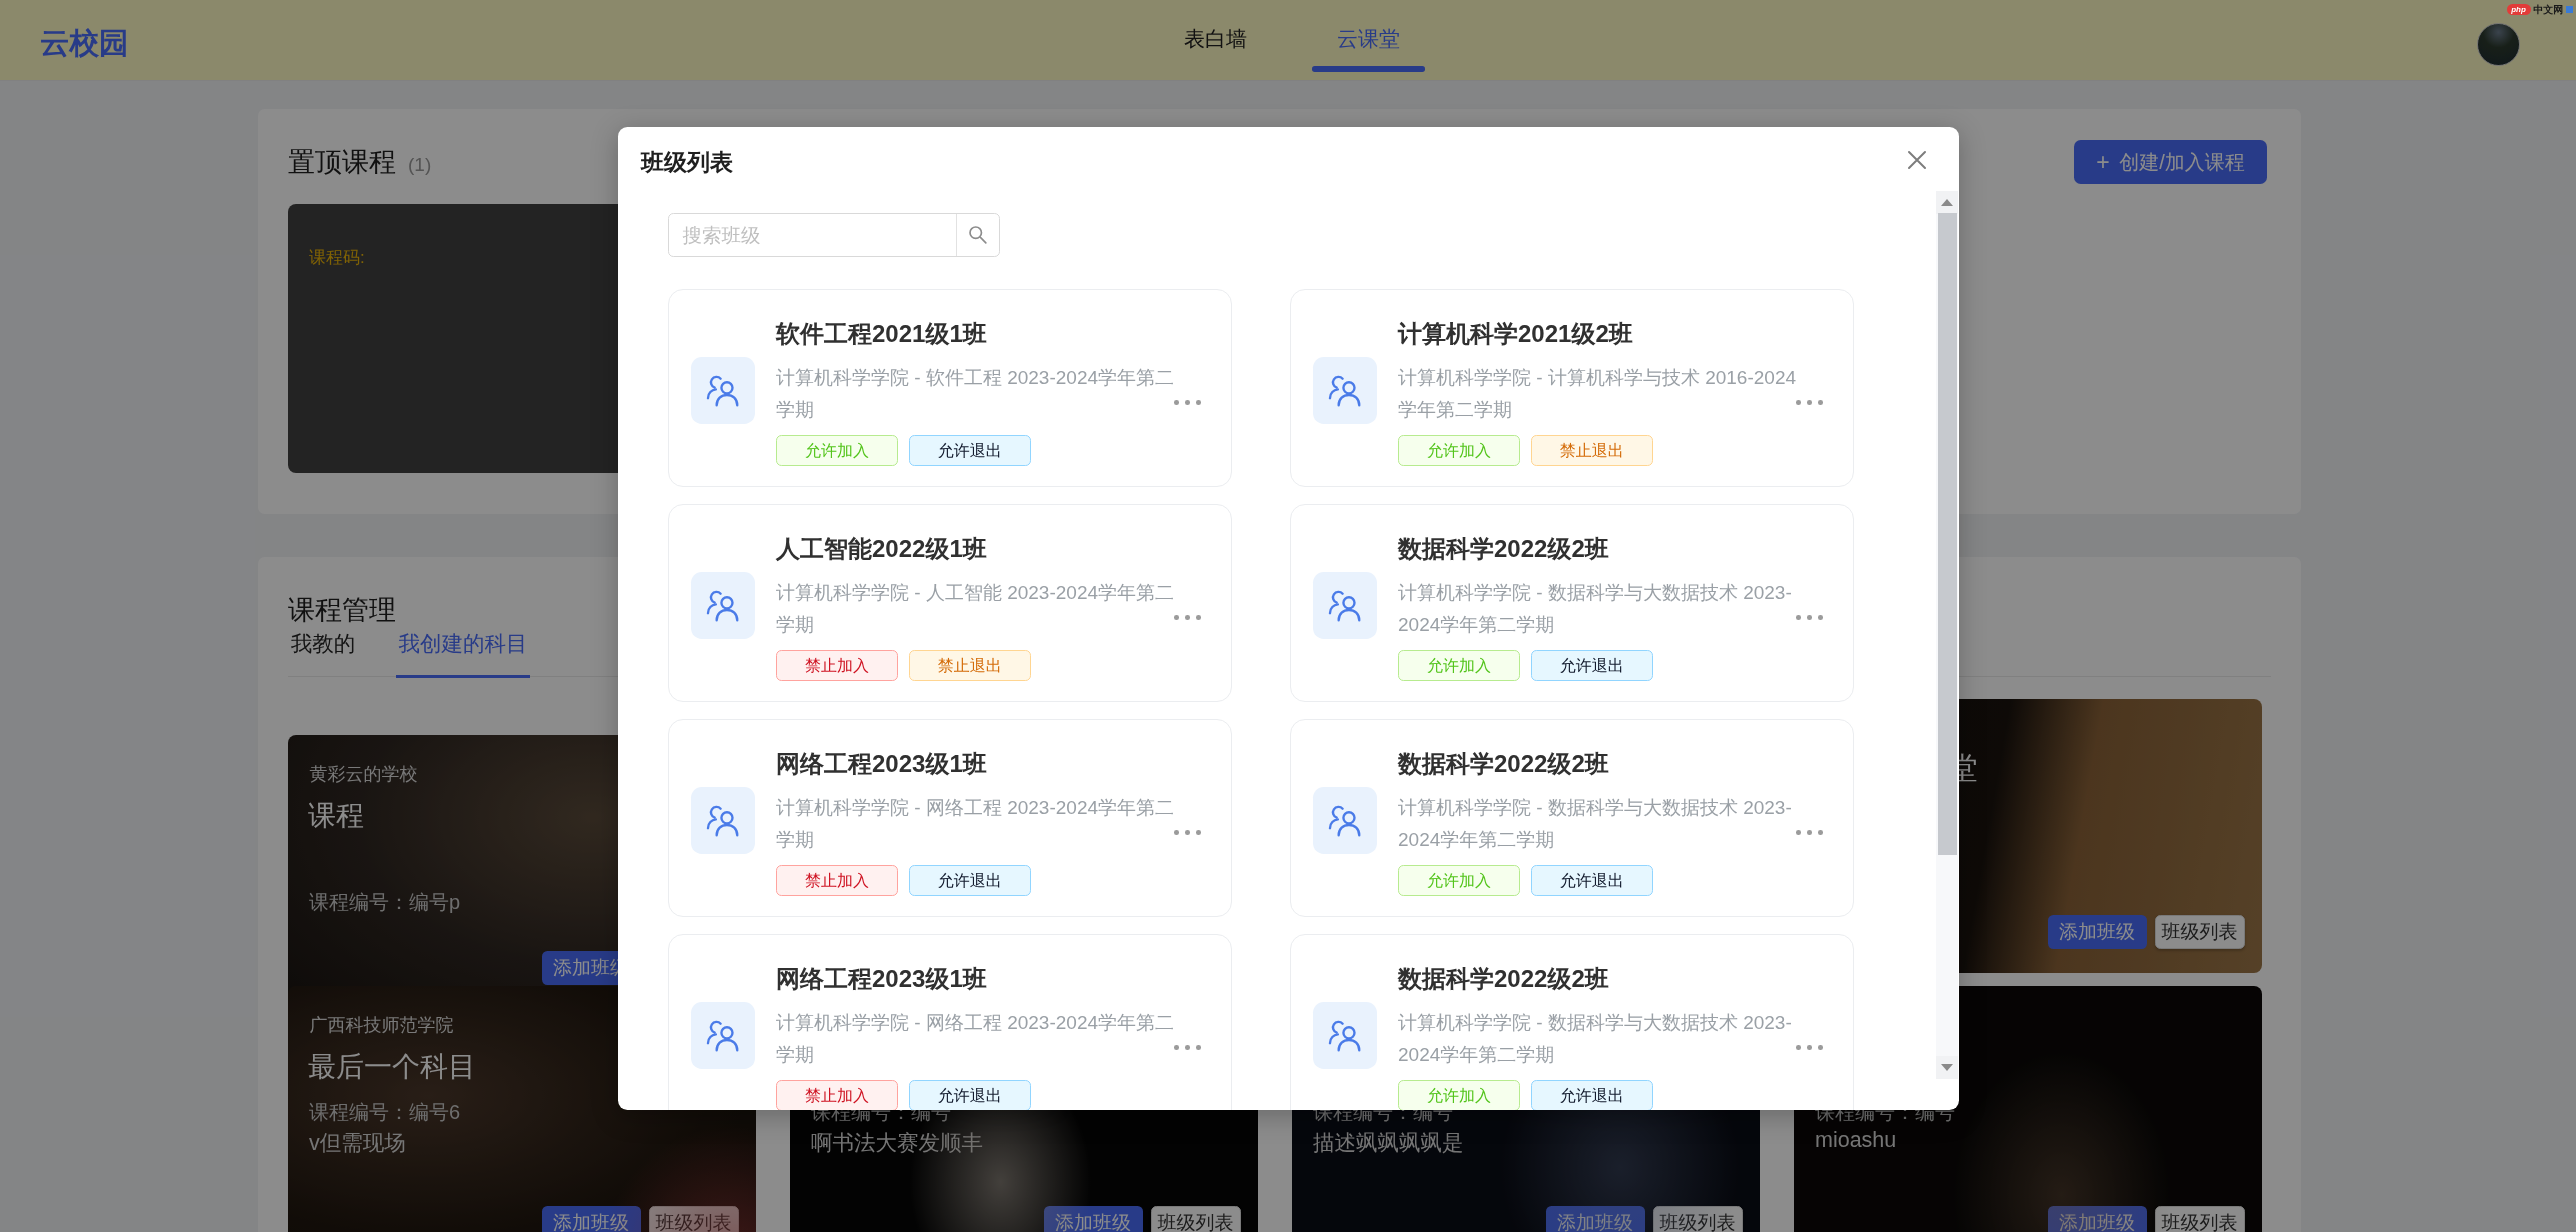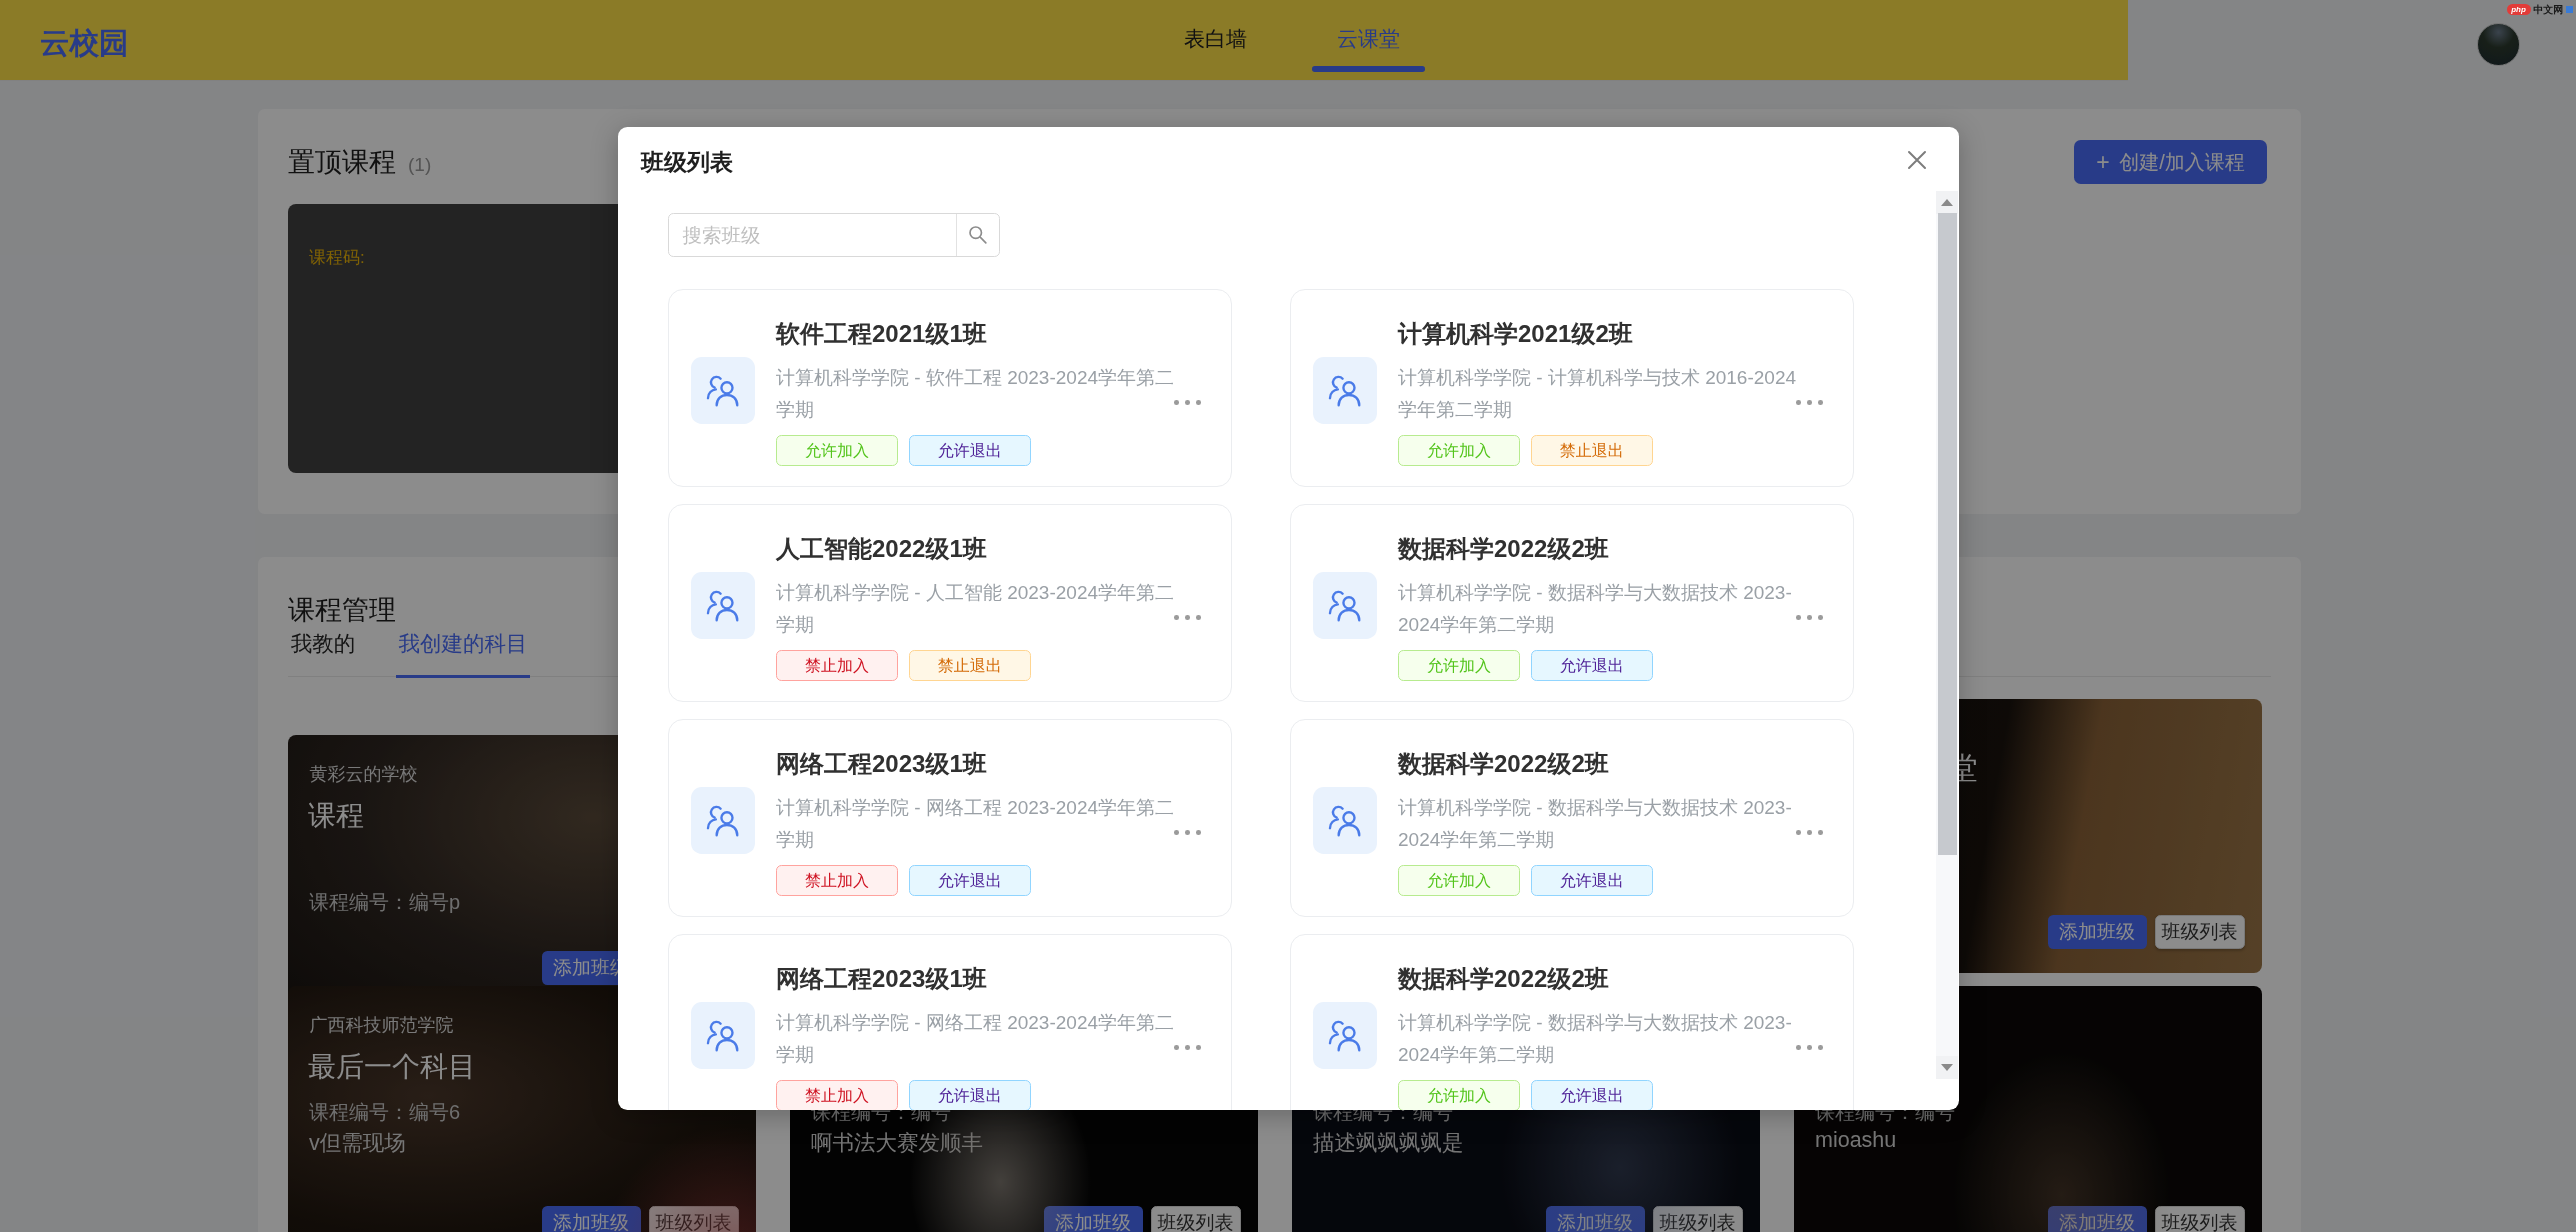--- a/index.html
+++ b/index.html
@@ -2,22 +2,22 @@
 <html style="font-size:10.7px"><head>
 <meta charset="utf-8">
 <style>
   * { margin:0; padding:0; box-sizing:border-box; }
   html,body { width:2576px; height:1233px; overflow:hidden;
     font-family:"Liberation Sans","DejaVu Sans",sans-serif; background:#f0f2f5; }
 
   
   .page { position:absolute; inset:0; z-index:1; }
 
-  .header { position:absolute; left:0; top:0; width:2128px; height:81px;
-    background:#fde047; border-bottom:0.7px solid #ececec; }
+  .header { position:absolute; left:0; top:0; width:2576px; height:81px;
+    background:#fef9c3; border-bottom:0.7px solid #ececec; }
   .logo { position:absolute; left:40px; top:24px; font-size:29.5px; font-weight:bold; color:#4a6cf7; }
   .htab { position:absolute; top:0; height:81px; width:121px; text-align:center;
     line-height:78px; font-size:21px; color:#222; cursor:pointer; }
   .htab.t0 { left:1155px; }
   .htab.t1 { left:1308px; color:#4a6cf7; }
   .htab.active::after { content:""; position:absolute; left:4px; right:4px; bottom:9.4px;
     height:5.4px; border-radius:2.7px; background:#4a6cf7; }
   .avatar { position:absolute; left:2477px; top:23px; width:43px; height:43px; border-radius:50%;
     background:radial-gradient(circle at 50% 20%,#6b7b8c 0%,#2c3a2e 40%,#1d2b33 100%);
     border:0.7px solid #d0d0d0; }
@@ -96,21 +96,21 @@
   .mcard { position:absolute; width:564px; height:198px; background:#fff;
     border:0.7px solid #ebedf0; border-radius:15px; cursor:pointer; }
   .micon { position:absolute; left:21.5px; top:67px; width:64px; height:67px; border-radius:10.7px;
     background:#e9f2fd; display:flex; align-items:center; justify-content:center; }
   .mtitle { position:absolute; left:107px; top:28px; font-size:24px; font-weight:600; color:#303030; }
   .mdesc { position:absolute; left:107px; top:72px; width:416px; font-size:19px;
     line-height:32px; color:#9aa0a6; word-break:break-word; }
   .mtags { position:absolute; left:107px; top:145px; display:flex; gap:10.7px; }
   .tag { height:31px; line-height:29.5px; padding:0 28px; font-size:16px; border-radius:5.4px; border:0.7px solid; }
   .tag[data-variant="green"]  { color:#52c41a; background:#f6ffed; border-color:#b7eb8f; }
-  .tag[data-variant="blue"]   { color:#4c1d95; background:#e6f7ff; border-color:#91d5ff; }
+  .tag[data-variant="blue"]   { color:#0f172a; background:#e6f7ff; border-color:#91d5ff; }
   .tag[data-variant="red"]    { color:#cf1322; background:#fff1f0; border-color:#ffa39e; }
   .tag[data-variant="orange"] { color:#d46b08; background:#fff7e6; border-color:#ffd591; }
   .mdots { position:absolute; right:20px; top:99px; width:47px; height:27px;
     display:flex; gap:6px; align-items:center; justify-content:center; cursor:pointer; }
   .mdots i { width:4.7px; height:4.7px; border-radius:50%; background:#9b9b9b; }
 
   
   .sbar { position:absolute; right:1.3px; top:64px; width:21.5px; height:888px; background:#f7f8fa; }
   .sarrow { position:absolute; left:0; width:21.5px; height:23px; display:flex;
     align-items:center; justify-content:center; cursor:pointer; background:#f1f2f4; }

